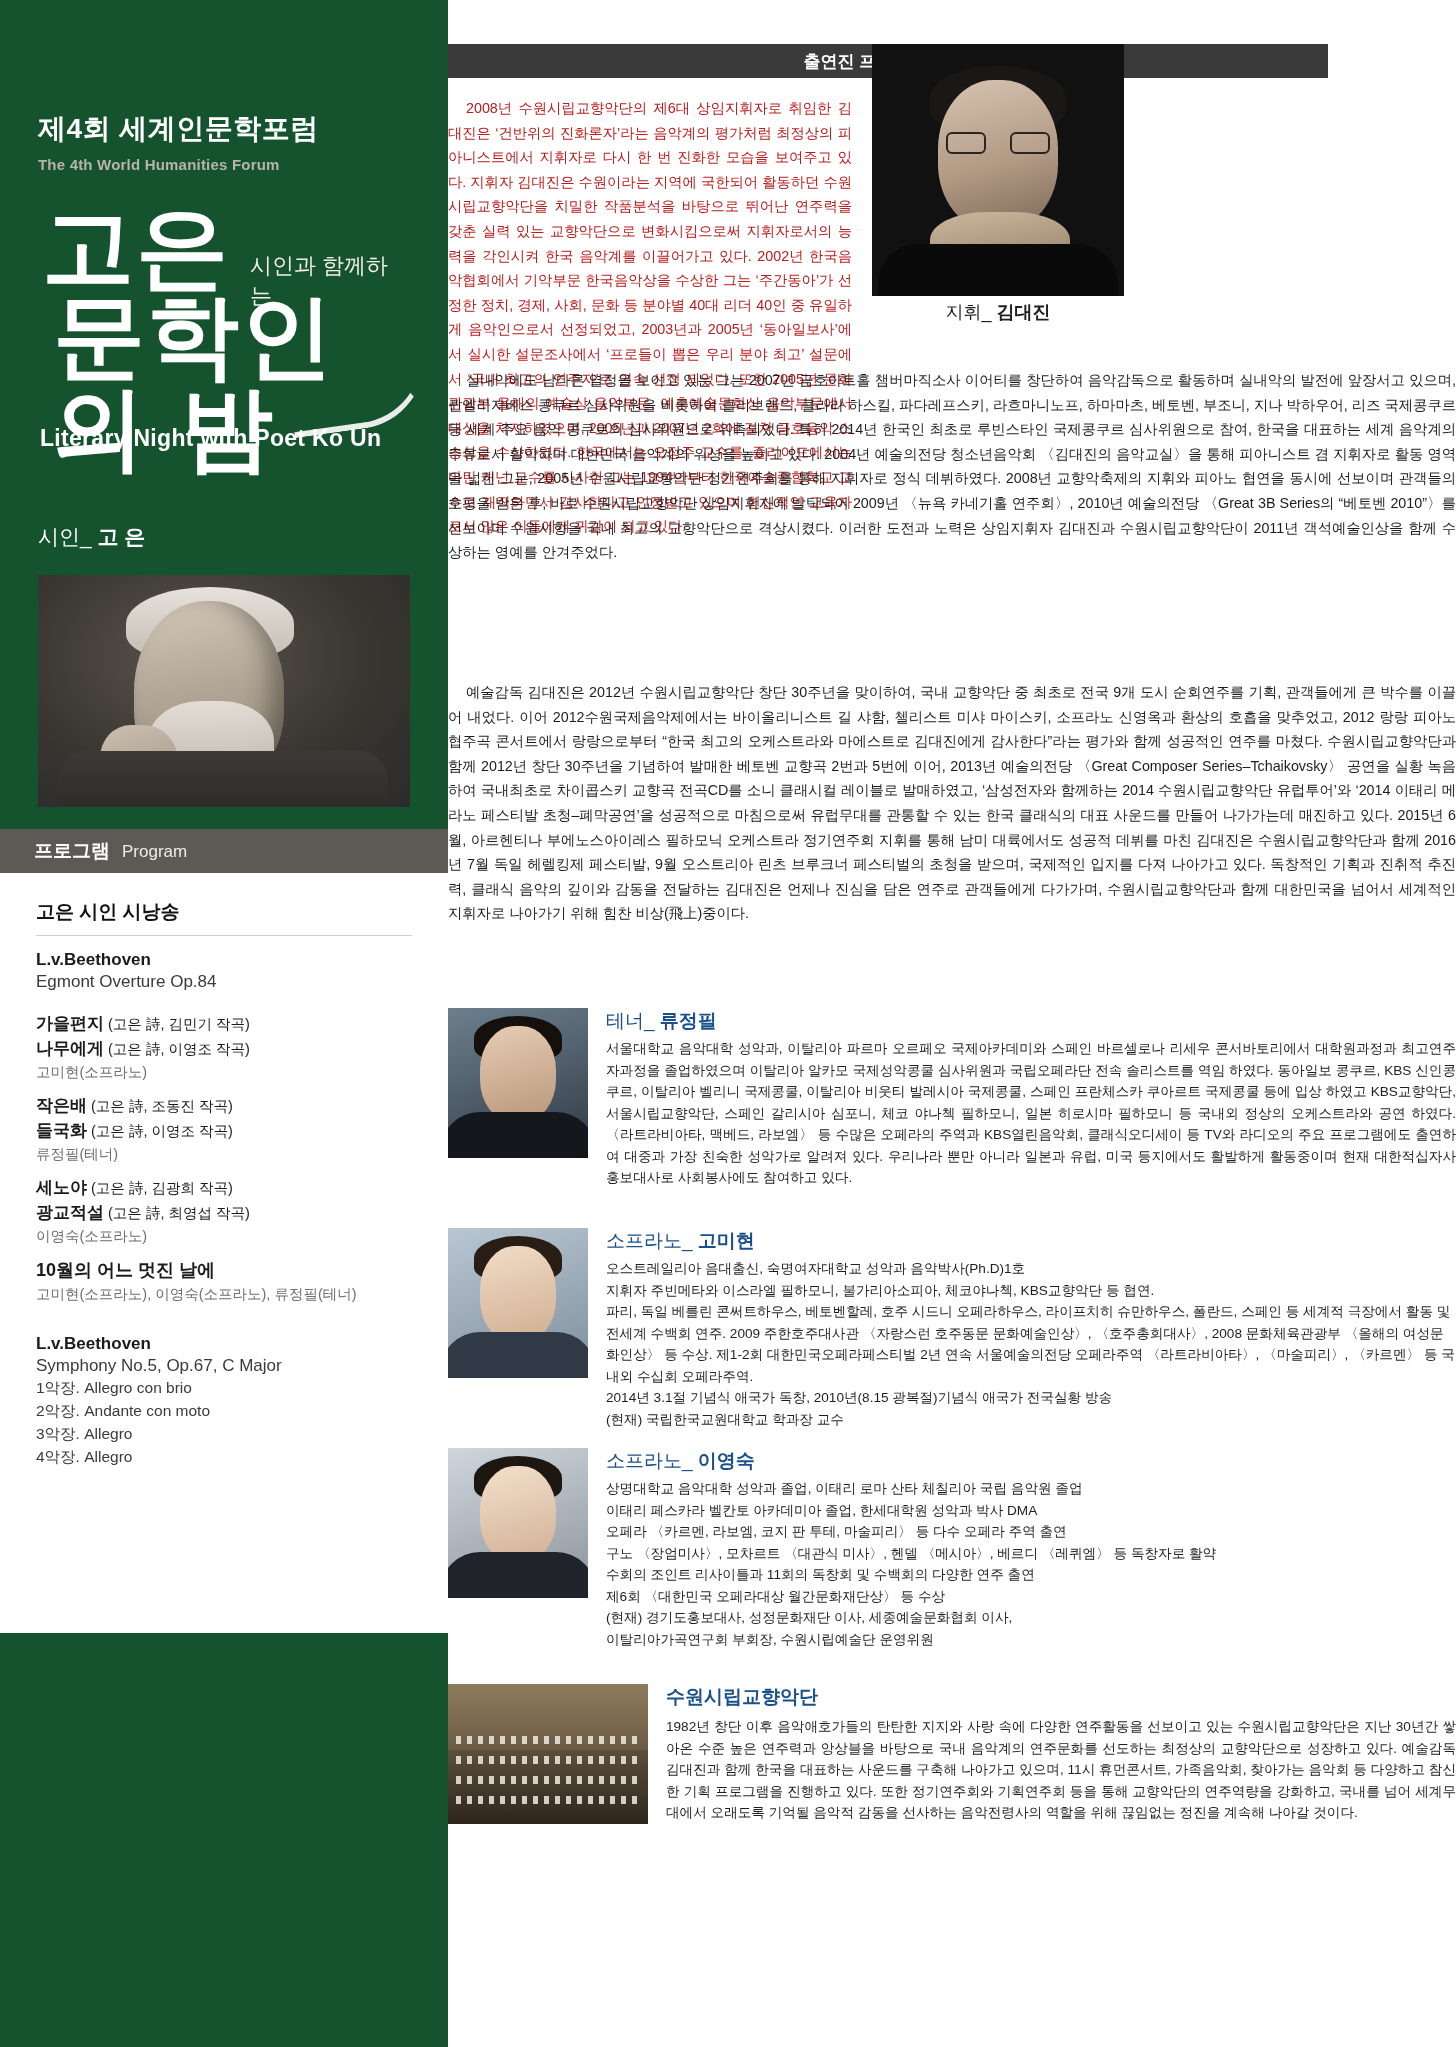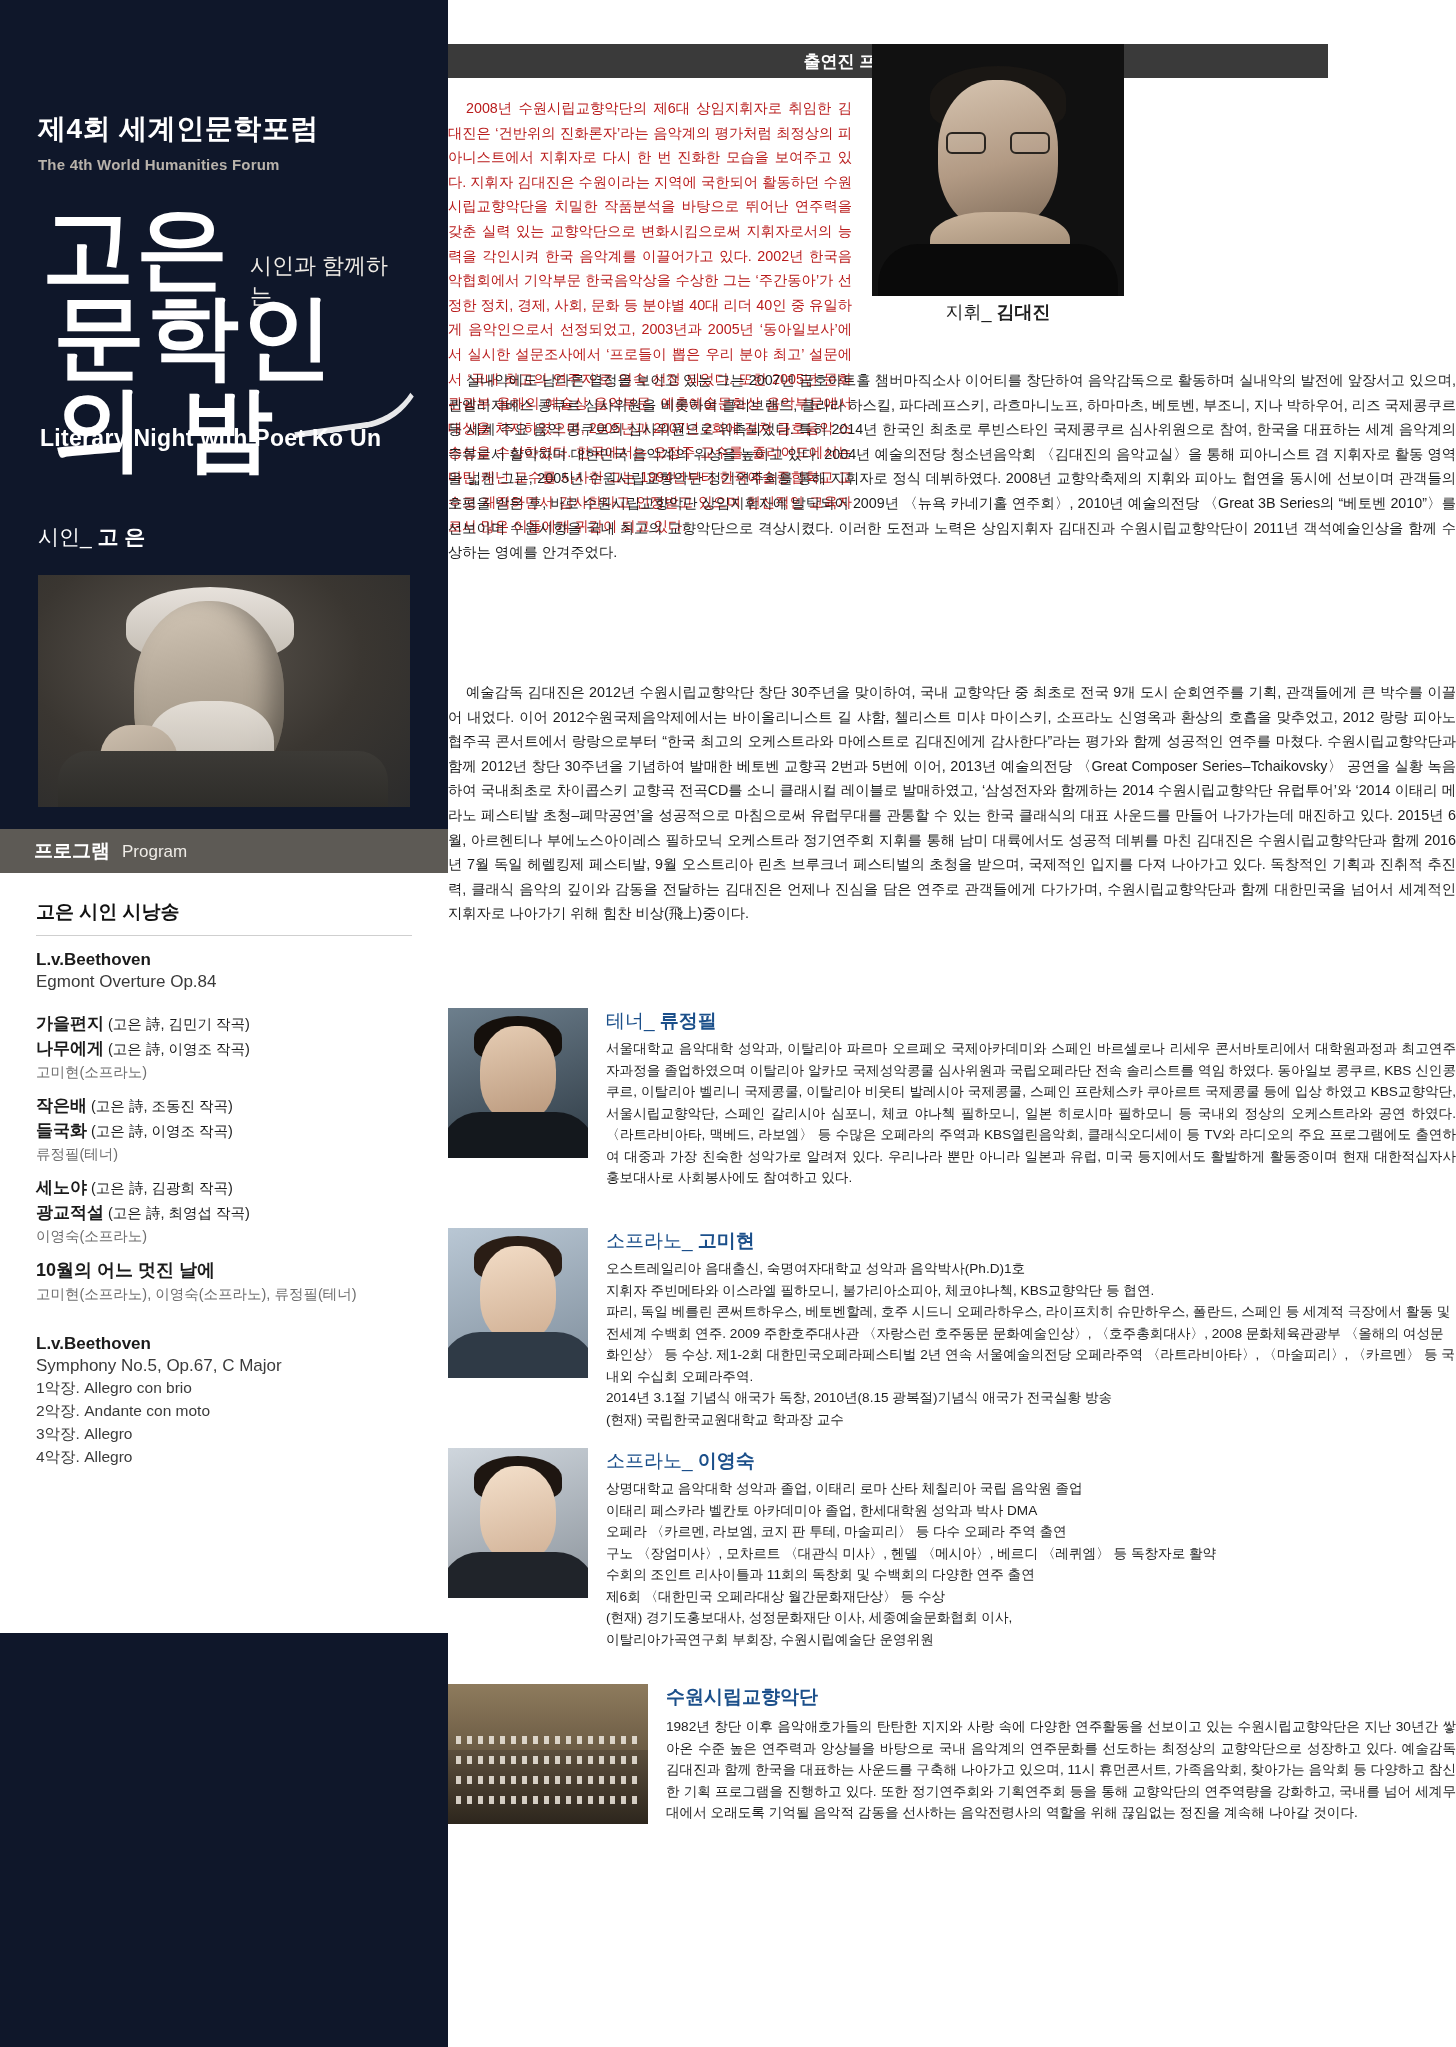--- a/index.html
+++ b/index.html
@@ -9,21 +9,21 @@
     font-family: "Liberation Sans", sans-serif;
     background:#ffffff;
     color:#1c1c1c;
     overflow:hidden;
   }
   .page { position:relative; width:1456px; height:2047px; background:#fff; }
 
   
   .left-col {
     position:absolute; left:0; top:0; width:448px; height:2047px;
-    background:#0f172a;
+    background:#14532d;
     color:#e9e6e1;
   }
   .left-inner { padding:0 38px; }
 
   .forum-title {
     margin-top:110px;
     font-size:28px; font-weight:bold; color:#ffffff;
     letter-spacing:0.5px;
   }
   .forum-title-en {

